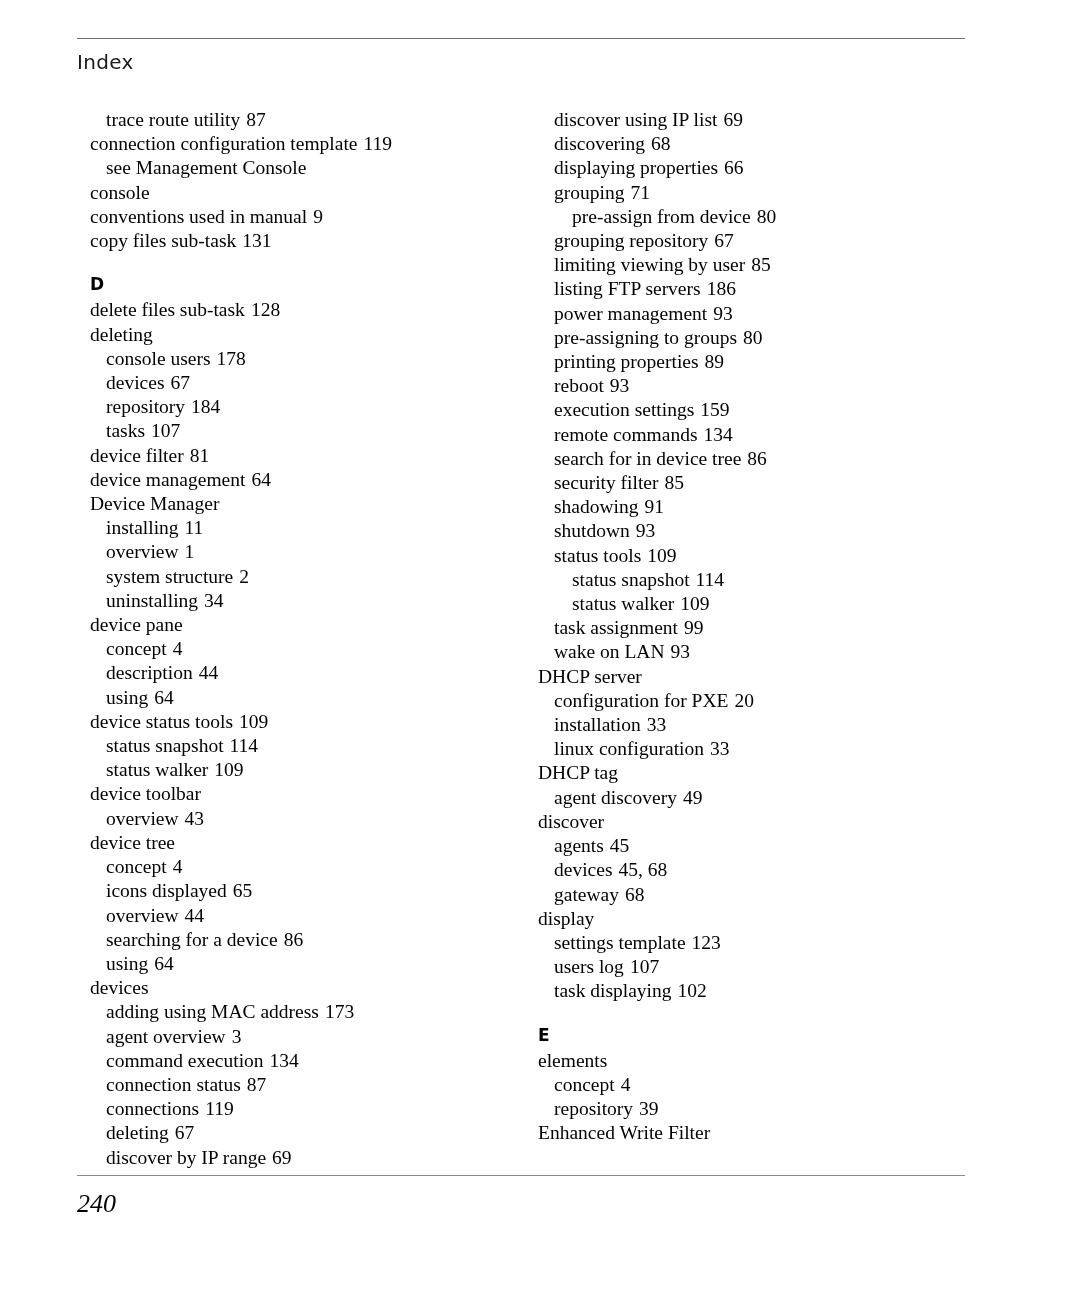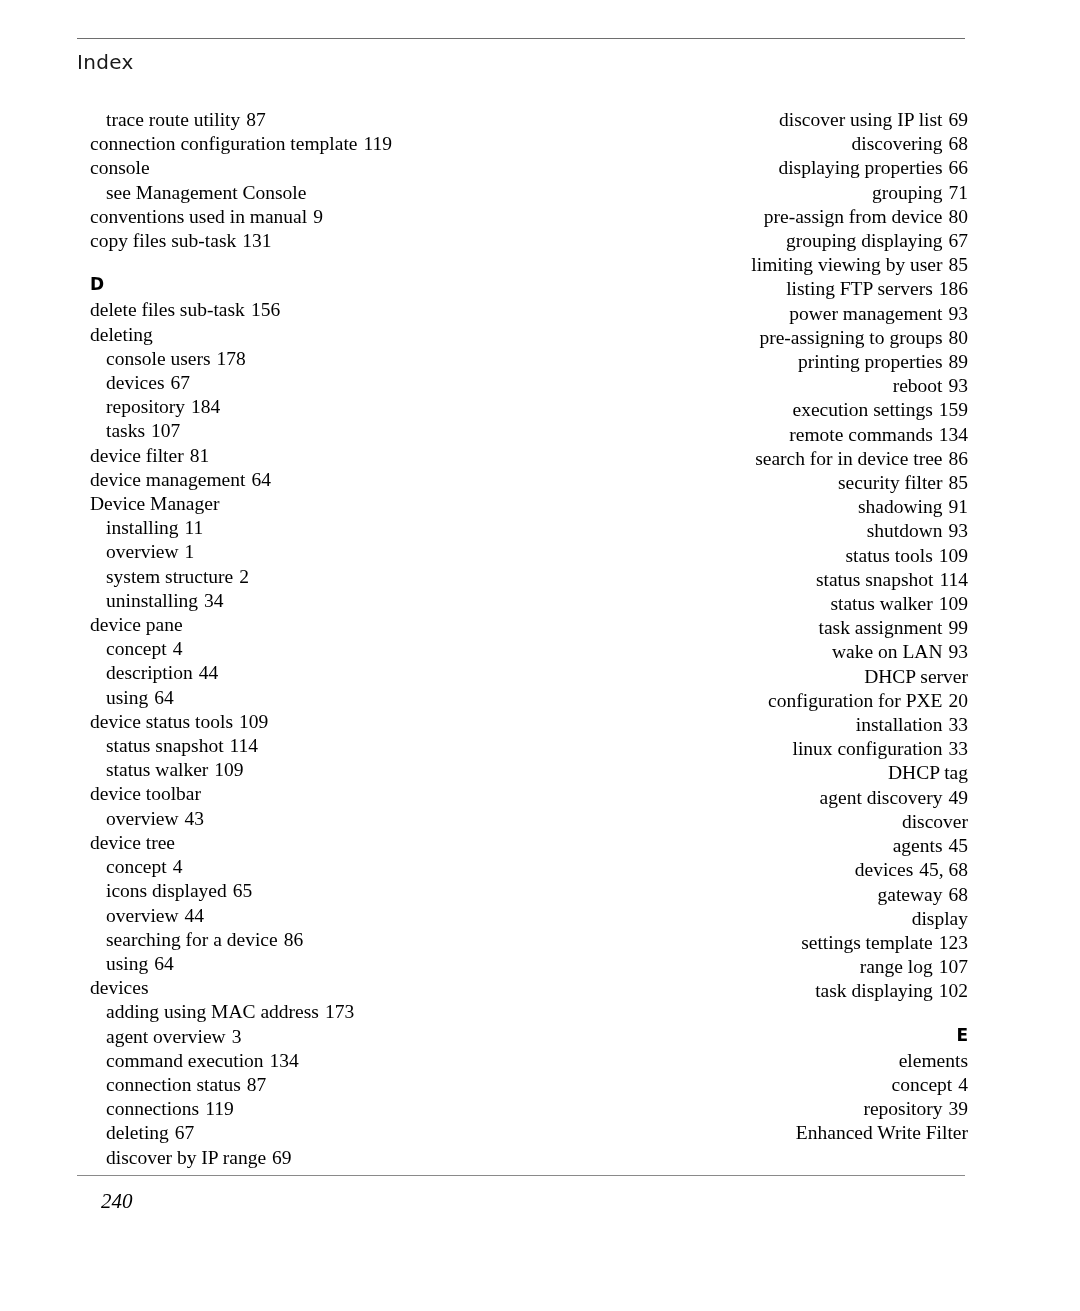--- a/index.html
+++ b/index.html
@@ -49,21 +49,21 @@
     position: absolute;
     left: 0;
     top: 108px;
     width: 1080px;
   }
   .column {
     position: absolute;
     top: 0;
   }
   .column-left  { left: 90px;  width: 420px; }
-  .column-right { left: 538px; width: 430px; text-align: right; }
+  .column-right { left: 538px; width: 430px; }
 
   
   .entry {
     font-size: 19.5px;
     line-height: 24.2px;
     white-space: nowrap;
     font-family: "Liberation Serif", "DejaVu Serif", serif;
   }
   .lvl0 { padding-left: 0px; }
   .lvl1 { padding-left: 16px; }
@@ -92,43 +92,42 @@
     width: 888px;
     height: 1px;
     background: #8a8a8a;
   }
   .folio {
     position: absolute;
     left: 77px;
     top: 1189px;
     font-family: "Liberation Serif", "DejaVu Serif", serif;
     font-style: italic;
-    font-size: 21px;
+    font-size: 26px;
     color: #000000;
-    margin-left: 24px;
   }
 </style>
 </head>
 <body>
 
 <div class="page">
 
   <div class="header-rule"></div>
   <div class="running-head">Index</div>
 
   <div class="columns">
     <div class="column column-left">
         <div class="entry lvl1"><span>trace route utility</span><span class="loc">87</span></div>
         <div class="entry lvl0"><span>connection configuration template</span><span class="loc">119</span></div>
+        <div class="entry lvl1"><span>see Management Console</span></div>
         <div class="entry lvl0"><span>console</span></div>
-        <div class="entry lvl1"><span>see Management Console</span></div>
         <div class="entry lvl0"><span>conventions used in manual</span><span class="loc">9</span></div>
         <div class="entry lvl0"><span>copy files sub-task</span><span class="loc">131</span></div>
         <div class="letter-heading">D</div>
-        <div class="entry lvl0"><span>delete files sub-task</span><span class="loc">156</span></div>
+        <div class="entry lvl0"><span>delete files sub-task</span><span class="loc">128</span></div>
         <div class="entry lvl0"><span>deleting</span></div>
         <div class="entry lvl1"><span>console users</span><span class="loc">178</span></div>
         <div class="entry lvl1"><span>devices</span><span class="loc">67</span></div>
         <div class="entry lvl1"><span>repository</span><span class="loc">184</span></div>
         <div class="entry lvl1"><span>tasks</span><span class="loc">107</span></div>
         <div class="entry lvl0"><span>device filter</span><span class="loc">81</span></div>
         <div class="entry lvl0"><span>device management</span><span class="loc">64</span></div>
         <div class="entry lvl0"><span>Device Manager</span></div>
         <div class="entry lvl1"><span>installing</span><span class="loc">11</span></div>
         <div class="entry lvl1"><span>overview</span><span class="loc">1</span></div>
@@ -157,21 +156,21 @@
         <div class="entry lvl1"><span>connections</span><span class="loc">119</span></div>
         <div class="entry lvl1"><span>deleting</span><span class="loc">67</span></div>
         <div class="entry lvl1"><span>discover by IP range</span><span class="loc">69</span></div>
       </div>
     <div class="column column-right">
         <div class="entry lvl1"><span>discover using IP list</span><span class="loc">69</span></div>
         <div class="entry lvl1"><span>discovering</span><span class="loc">68</span></div>
         <div class="entry lvl1"><span>displaying properties</span><span class="loc">66</span></div>
         <div class="entry lvl1"><span>grouping</span><span class="loc">71</span></div>
         <div class="entry lvl2"><span>pre-assign from device</span><span class="loc">80</span></div>
-        <div class="entry lvl1"><span>grouping displaying</span><span class="loc">67</span></div>
+        <div class="entry lvl1"><span>grouping repository</span><span class="loc">67</span></div>
         <div class="entry lvl1"><span>limiting viewing by user</span><span class="loc">85</span></div>
         <div class="entry lvl1"><span>listing FTP servers</span><span class="loc">186</span></div>
         <div class="entry lvl1"><span>power management</span><span class="loc">93</span></div>
         <div class="entry lvl1"><span>pre-assigning to groups</span><span class="loc">80</span></div>
         <div class="entry lvl1"><span>printing properties</span><span class="loc">89</span></div>
         <div class="entry lvl1"><span>reboot</span><span class="loc">93</span></div>
         <div class="entry lvl1"><span>execution settings</span><span class="loc">159</span></div>
         <div class="entry lvl1"><span>remote commands</span><span class="loc">134</span></div>
         <div class="entry lvl1"><span>search for in device tree</span><span class="loc">86</span></div>
         <div class="entry lvl1"><span>security filter</span><span class="loc">85</span></div>
@@ -187,21 +186,21 @@
         <div class="entry lvl1"><span>installation</span><span class="loc">33</span></div>
         <div class="entry lvl1"><span>linux configuration</span><span class="loc">33</span></div>
         <div class="entry lvl0"><span>DHCP tag</span></div>
         <div class="entry lvl1"><span>agent discovery</span><span class="loc">49</span></div>
         <div class="entry lvl0"><span>discover</span></div>
         <div class="entry lvl1"><span>agents</span><span class="loc">45</span></div>
         <div class="entry lvl1"><span>devices</span><span class="loc">45, 68</span></div>
         <div class="entry lvl1"><span>gateway</span><span class="loc">68</span></div>
         <div class="entry lvl0"><span>display</span></div>
         <div class="entry lvl1"><span>settings template</span><span class="loc">123</span></div>
-        <div class="entry lvl1"><span>range log</span><span class="loc">107</span></div>
+        <div class="entry lvl1"><span>users log</span><span class="loc">107</span></div>
         <div class="entry lvl1"><span>task displaying</span><span class="loc">102</span></div>
         <div class="letter-heading">E</div>
         <div class="entry lvl0"><span>elements</span></div>
         <div class="entry lvl1"><span>concept</span><span class="loc">4</span></div>
         <div class="entry lvl1"><span>repository</span><span class="loc">39</span></div>
         <div class="entry lvl0"><span>Enhanced Write Filter</span></div>
       </div>
   </div>
 
   <div class="footer-rule"></div>

